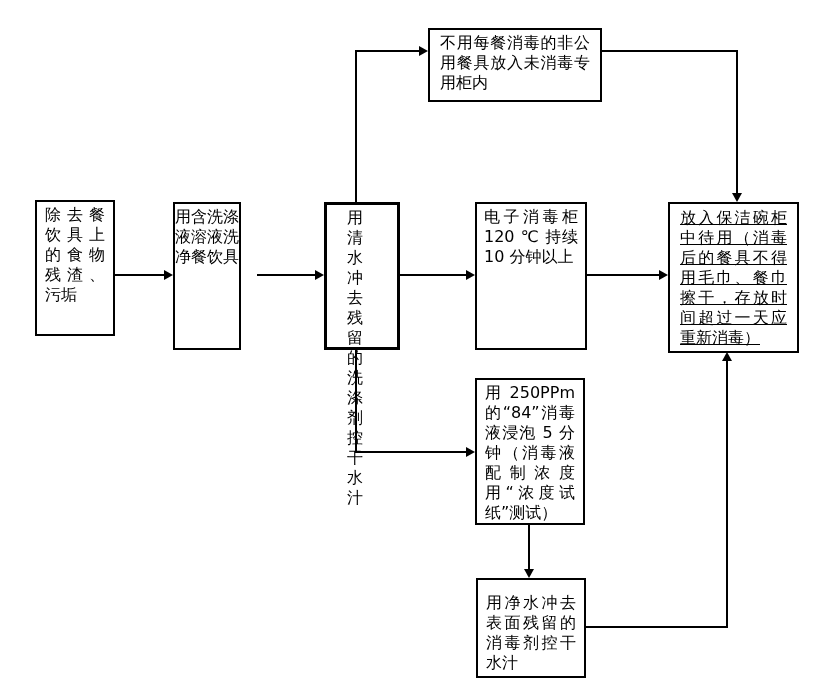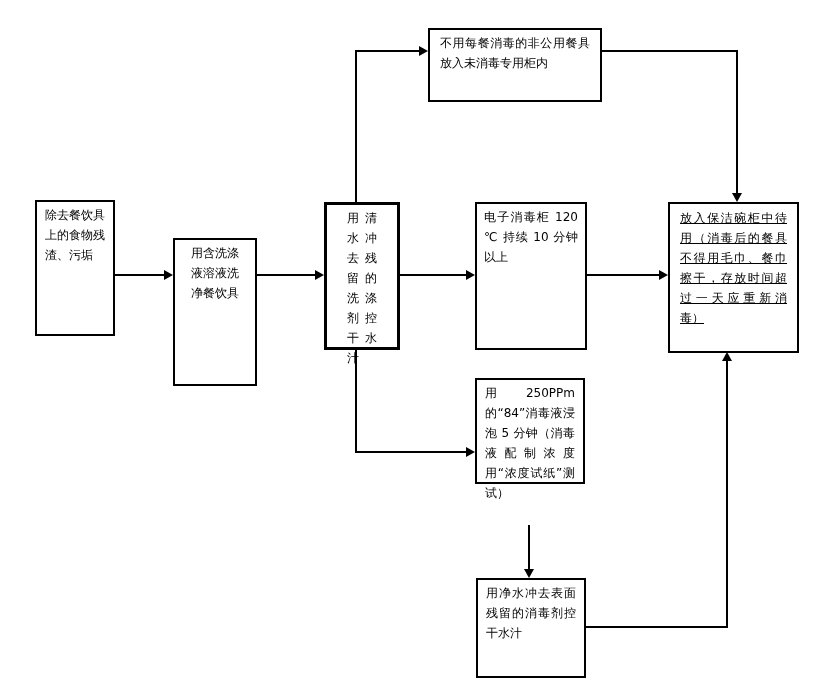--- a/index.html
+++ b/index.html
@@ -13,35 +13,35 @@
     height: 700px;
     background: #ffffff;
     font-family: "DejaVu Sans", sans-serif;
     color: #000000;
   }
   .node {
     position: absolute;
     box-sizing: border-box;
     border: 2px solid #000000;
     background: #ffffff;
-    font-size: 12px;
+    font-size: 16px;
     line-height: 20px;
     text-align: justify;
     word-break: normal;
     overflow-wrap: break-word;
     color: #000000;
   }
   .n-remove   { left: 35px;  top: 200px; width: 80px;  height: 136px; padding: 3px 8px; }
-  .n-wash     { left: 173px; top: 202px; width: 84px;  height: 148px; padding: 3px 16px; margin-top: 36px; }
+  .n-wash     { left: 173px; top: 202px; width: 68px;  height: 148px; padding: 3px 0; }
   .n-rinse    { left: 324px; top: 202px; width: 76px;  height: 148px; padding: 3px 20px; border-width: 3px; }
   .n-electron { left: 475px; top: 202px; width: 112px; height: 148px; padding: 3px 7px; }
   .n-store    { left: 668px; top: 202px; width: 131px; height: 151px; padding: 4px 10px; text-decoration: underline; }
   .n-nonpub   { left: 428px; top: 28px;  width: 174px; height: 74px;  padding: 3px 10px; }
-  .n-soak     { left: 475px; top: 378px; width: 110px; height: 106px; padding: 3px 8px; }
-  .n-final    { left: 476px; top: 578px; width: 110px; height: 100px; padding: 3px 8px; }
+  .n-soak     { left: 475px; top: 378px; width: 110px; height: 147px; padding: 3px 8px; }
+  .n-final    { left: 476px; top: 578px; width: 110px; height: 100px; padding: 13px 8px; }
 
   .hline, .vline {
     position: absolute;
     background: #000000;
   }
   .hline { height: 2px; }
   .vline { width: 2px; }
   .tri {
     position: absolute;
     width: 0;

